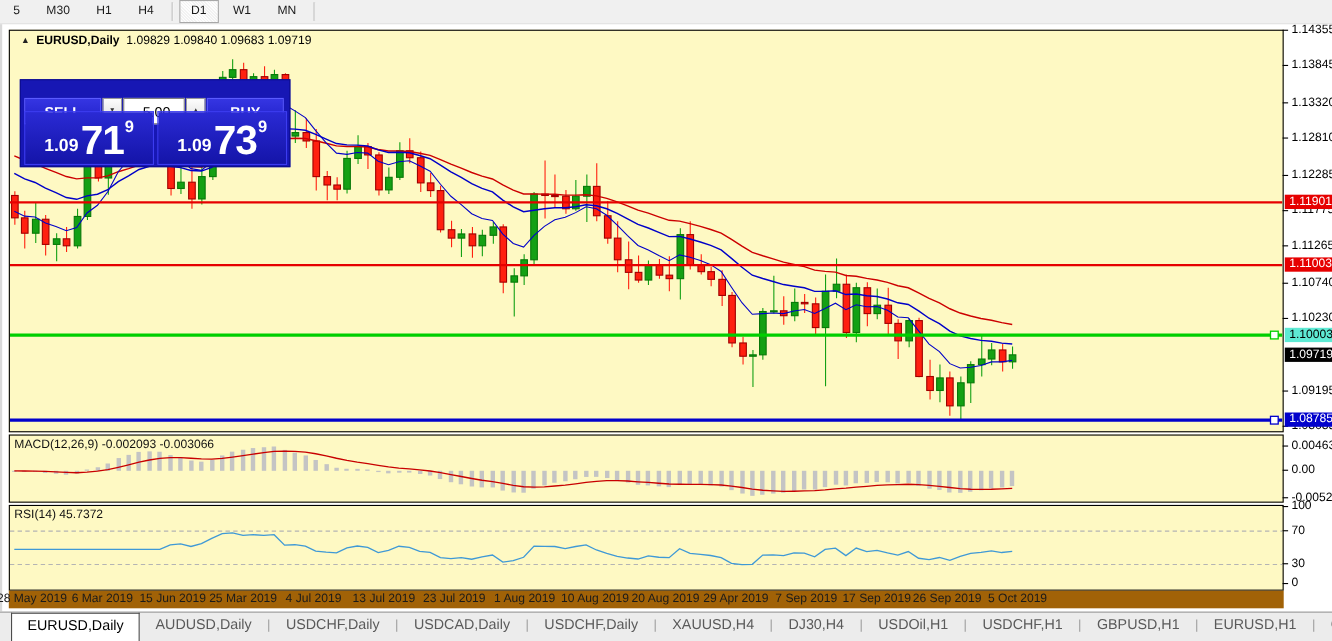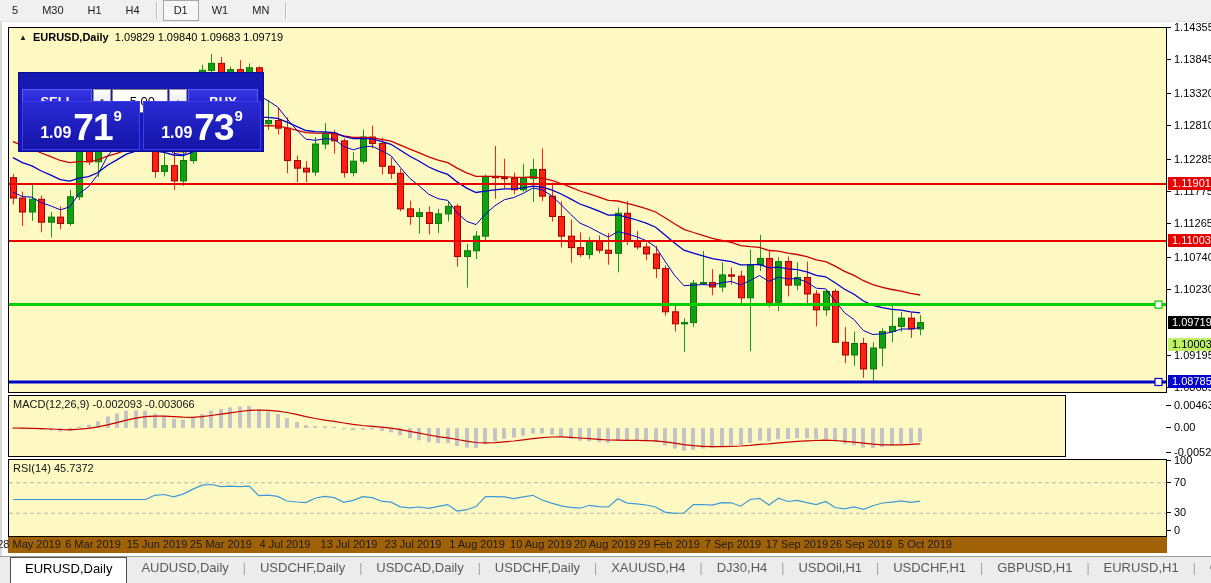--- a/index.html
+++ b/index.html
@@ -24,21 +24,21 @@
     background:#fbfbfb;border:1px solid #a8a8a8;
     background-image:repeating-linear-gradient(45deg,#f2f2f2 0 1px,#fdfdfd 1px 2px);
   }
   .tf-sep{width:1px;height:17px;background:#bdbdbd;border-right:1px solid #ffffff;margin:0 4px;}
   
   #window-bg{position:absolute;left:0;top:21px;width:1211px;height:535px;background:#ffffff;border-left:2px solid #d9d9d9;}
   .panel{
     position:absolute;background:#fef9c3;border:1px solid #000000;box-sizing:border-box;overflow:hidden;
   }
   #main-panel{left:8px;top:27px;width:1159px;height:366px;}
-  #macd-panel{left:8px;top:395px;width:1058px;height:62px;}
+  #macd-panel{left:8px;top:395px;width:1159px;height:62px;}
   #rsi-panel{left:8px;top:459px;width:1159px;height:78px;}
   .panel svg{position:absolute;left:0;top:0;}
   .panel-label{
     position:absolute;left:4px;top:2px;font-size:11px;color:#111;z-index:5;white-space:pre;
   }
   #chart-title{
     position:absolute;left:10px;top:3px;font-size:11px;color:#000;z-index:6;white-space:pre;
   }
   #chart-title .sym{font-weight:700;}
   #collapse-marker{font-size:8px;color:#222;margin-right:6px;vertical-align:1px;}
@@ -479,21 +479,21 @@
     <div class="tickmark" style="top: 230px;"></div>
     <div class="ticklabel" style="top: 224px;">1.10740</div>
     <div class="tickmark" style="top: 262px;"></div>
     <div class="ticklabel" style="top: 256px;">1.10230</div>
     <div class="tickmark" style="top: 328px;"></div>
     <div class="ticklabel" style="top: 322px;">1.09195</div>
     <div class="tickmark" style="top: 360px;"></div>
     <div class="ticklabel" style="top: 354px;">1.08685</div>
     <div class="axis-box" style="top: 150px; background: rgb(230, 0, 0); color: rgb(255, 255, 255);">1.11901</div>
     <div class="axis-box" style="top: 207px; background: rgb(230, 0, 0); color: rgb(255, 255, 255);">1.11003</div>
-    <div class="axis-box" style="top: 271px; background: #bef264; color: rgb(0, 0, 0); margin-top: 40px;">1.10003</div>
+    <div class="axis-box" style="top: 271px; background: #5eead4; color: rgb(0, 0, 0);">1.10003</div>
     <div class="axis-box" style="top: 348px; background: rgb(2, 2, 204); color: rgb(255, 255, 255);">1.08785</div>
     <div class="axis-box" style="top: 289px; background: rgb(0, 0, 0); color: rgb(255, 255, 255);">1.09719</div>
   </div>
 <div id="macd-axis" class="axis">
     <div class="tickmark" style="top: 10px;"></div>
     <div class="ticklabel" style="top: 4px;">0.00463</div>
     <div class="tickmark" style="top: 32px;"></div>
     <div class="ticklabel" style="top: 26px;">0.00</div>
     <div class="tickmark" style="top: 57px;"></div>
     <div class="ticklabel" style="top: 51px;">-0.005299</div>
@@ -512,21 +512,21 @@
     <div class="date-label" style="left: 21px;">28 May 2019</div>
     <div class="date-label" style="left: 85px;">6 Mar 2019</div>
     <div class="date-label" style="left: 149px;">15 Jun 2019</div>
     <div class="date-label" style="left: 213px;">25 Mar 2019</div>
     <div class="date-label" style="left: 277px;">4 Jul 2019</div>
     <div class="date-label" style="left: 341px;">13 Jul 2019</div>
     <div class="date-label" style="left: 405px;">23 Jul 2019</div>
     <div class="date-label" style="left: 469px;">1 Aug 2019</div>
     <div class="date-label" style="left: 533px;">10 Aug 2019</div>
     <div class="date-label" style="left: 597px;">20 Aug 2019</div>
-    <div class="date-label" style="left: 661px;">29 Feb 2019</div>
+    <div class="date-label" style="left: 661px;">29 Apr 2019</div>
     <div class="date-label" style="left: 725px;">7 Sep 2019</div>
     <div class="date-label" style="left: 789px;">17 Sep 2019</div>
     <div class="date-label" style="left: 853px;">26 Sep 2019</div>
     <div class="date-label" style="left: 917px;">5 Oct 2019</div>
   </div>
 
 <div id="tabbar">
     <div class="tab active">EURUSD,Daily</div>
     <div class="tab">AUDUSD,Daily</div>
     <div class="tab-sep">|</div>

